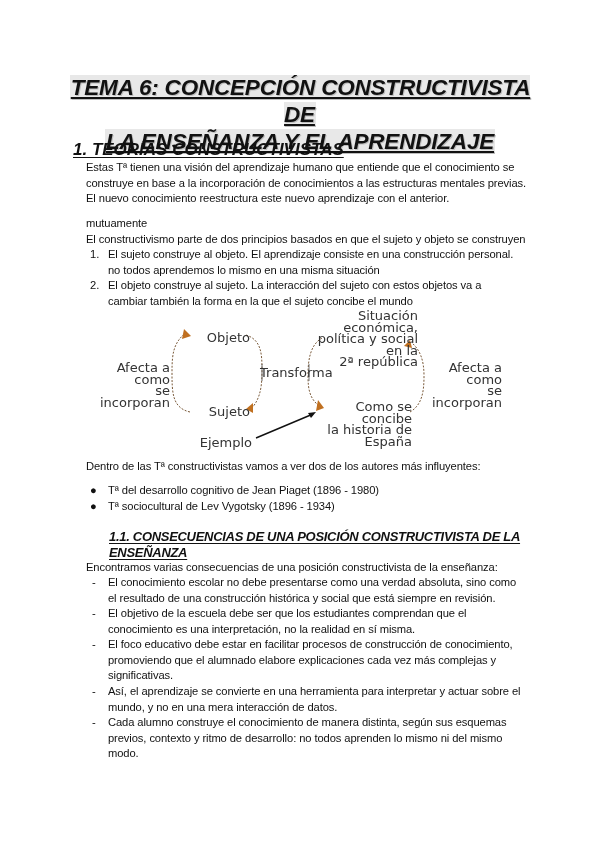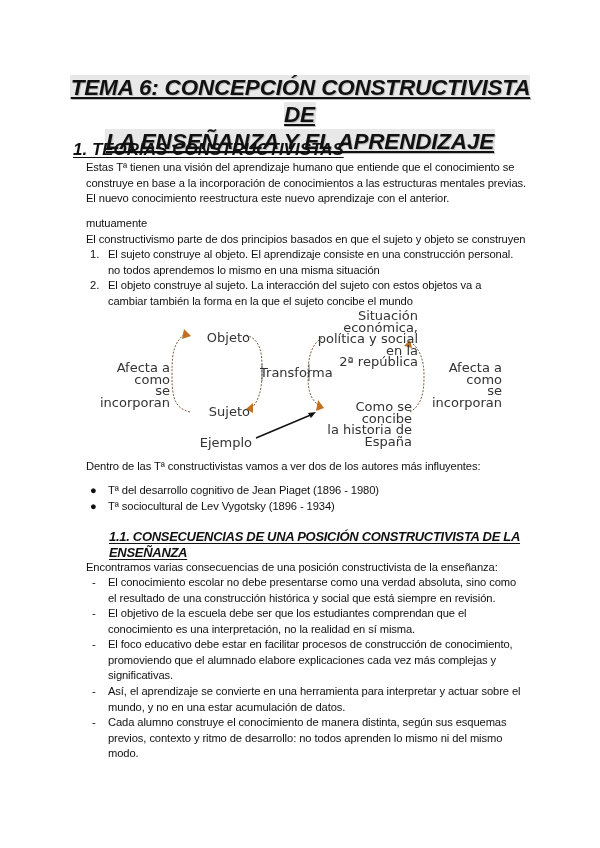--- a/index.html
+++ b/index.html
@@ -140,21 +140,21 @@
     <span class="marker" style="left:92px; top:637px">-</span>
     <div class="li" style="left:108px; top:637px">
       <div>El foco educativo debe estar en facilitar procesos de construcción de conocimiento,</div>
       <div>promoviendo que el alumnado elabore explicaciones cada vez más complejas y</div>
       <div>significativas.</div>
     </div>
 
     <span class="marker" style="left:92px; top:684px">-</span>
     <div class="li" style="left:108px; top:684px">
       <div>Así, el aprendizaje se convierte en una herramienta para interpretar y actuar sobre el</div>
-      <div>mundo, y no en una estar acumulación de datos.</div>
+      <div>mundo, y no en una mera interacción de datos.</div>
     </div>
 
     <span class="marker" style="left:92px; top:715px">-</span>
     <div class="li" style="left:108px; top:715px">
       <div>Cada alumno construye el conocimiento de manera distinta, según sus esquemas</div>
       <div>previos, contexto y ritmo de desarrollo: no todos aprenden lo mismo ni del mismo</div>
       <div>modo.</div>
     </div>
   </div>
 

